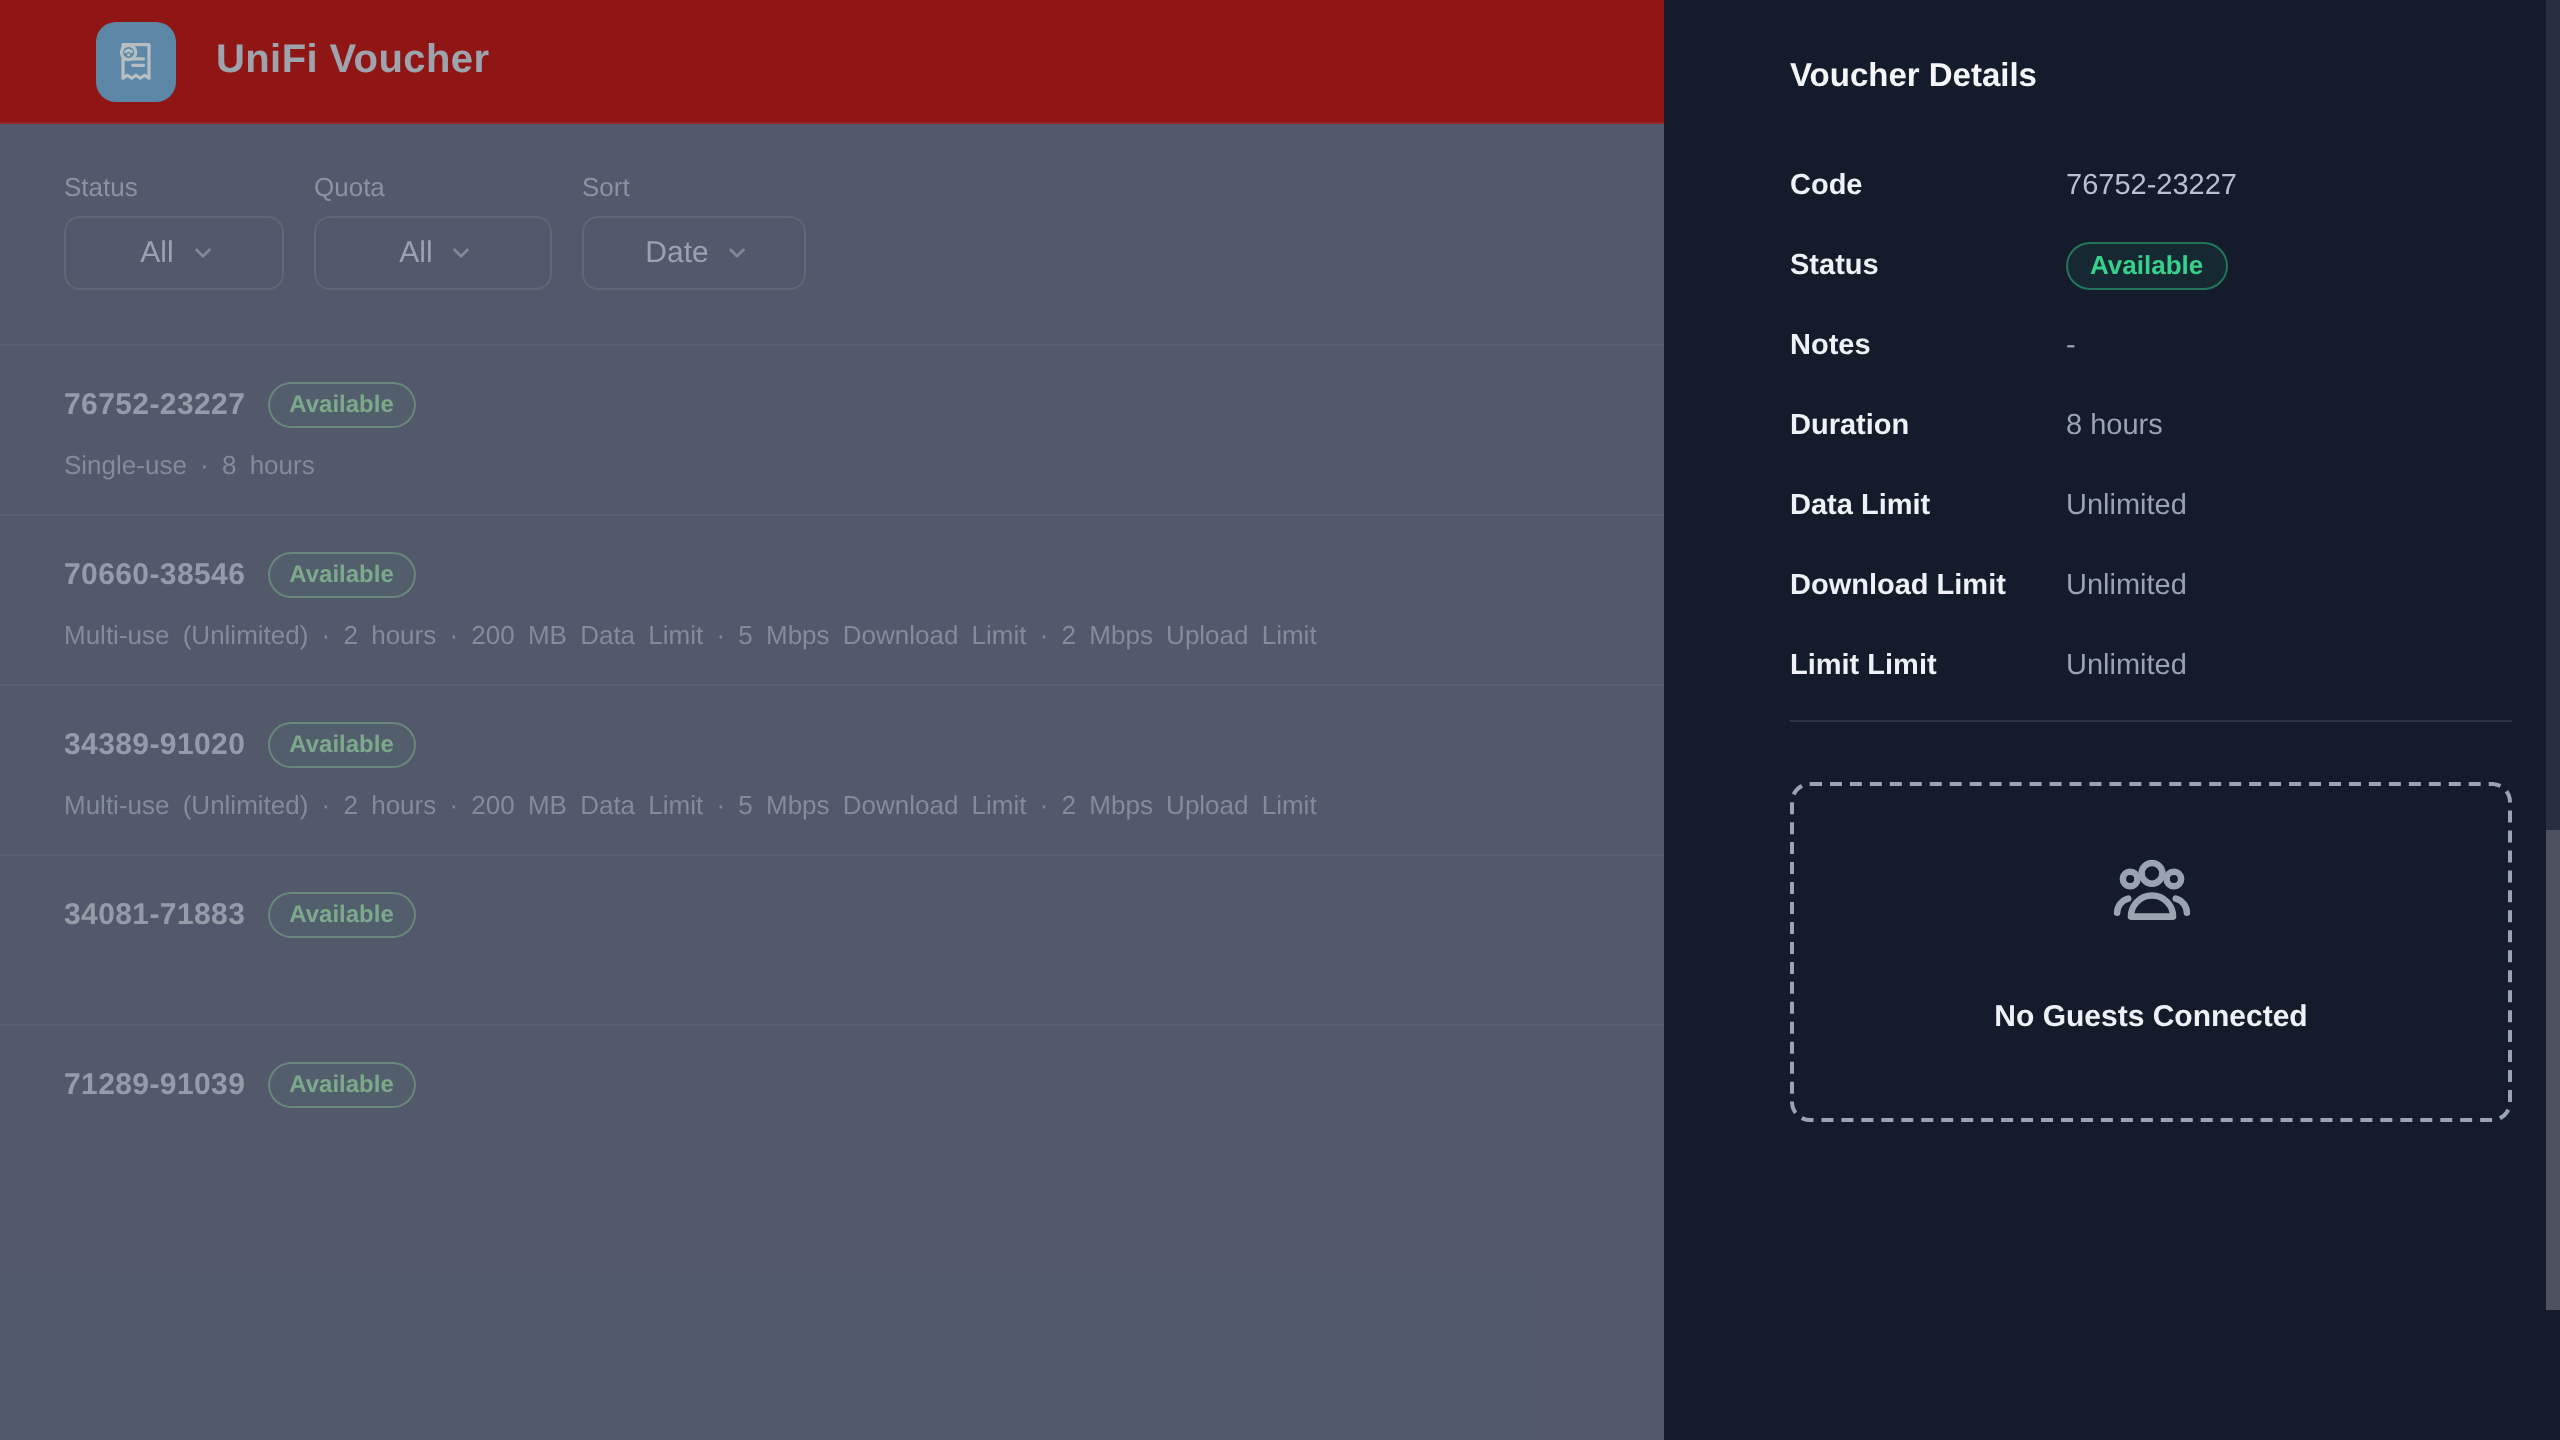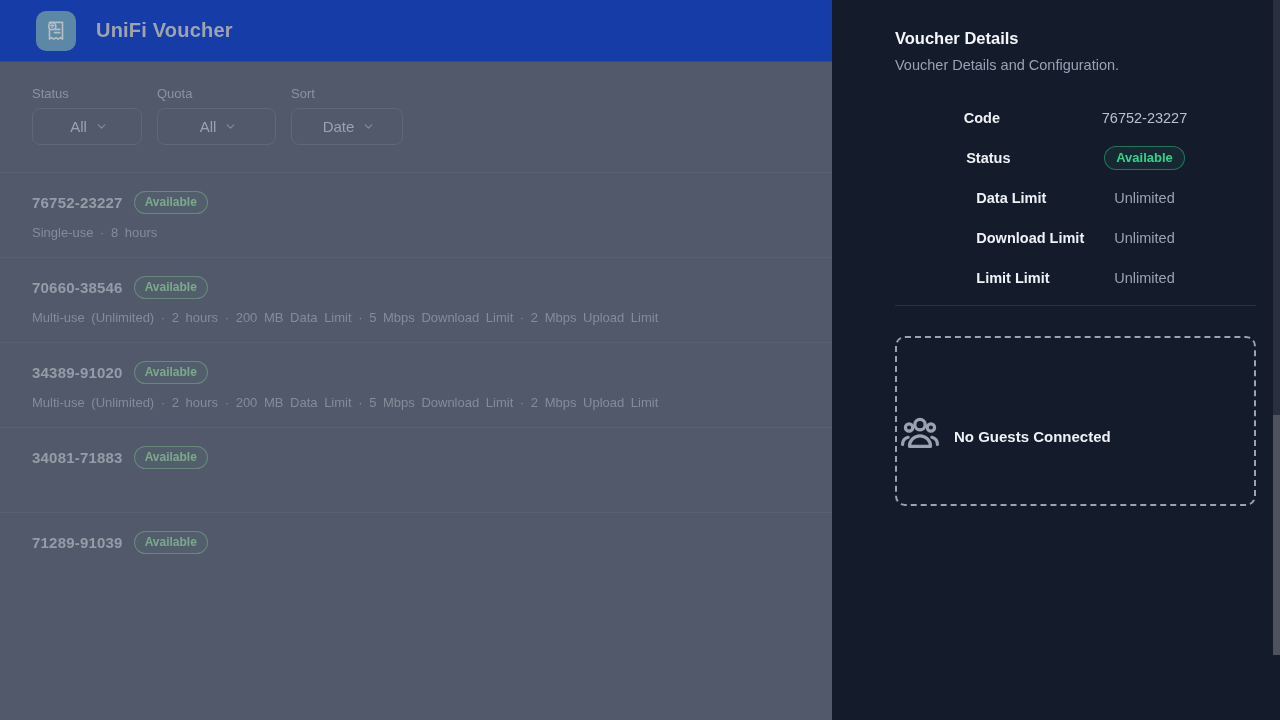--- a/index.html
+++ b/index.html
@@ -6,23 +6,23 @@
   html,body { width:1280px; height:720px; overflow:hidden; }
   body {
     font-family:"Liberation Sans", sans-serif;
     background:#687389;
     position:relative;
   }
 
   
   .main { position:absolute; inset:0; background:#68averror; background:#687389; }
   .app-header {
-    height:62px; background:#1d4ed8;
+    height:62px; background:#b91c1c;
     border-bottom:1px solid rgba(255,255,255,0.10);
-    display:flex; align-items:center; gap:20px; padding:0 36px;
+    display:flex; align-items:center; gap:20px; padding:0 48px;
   }
   .app-icon {
     width:40px; height:40px; border-radius:10px; background:#77add5;
     display:flex; align-items:center; justify-content:center; flex:0 0 auto;
   }
   .app-title { font-size:20px; font-weight:700; color:#c9d2de; letter-spacing:.2px; }
 
   .filters { display:flex; gap:15px; padding:24px 32px 27px; }
   .filter-label { font-size:13px; color:#b2bccd; margin-bottom:7px; }
   .select {
@@ -52,39 +52,39 @@
     position:absolute; top:0; right:0; width:448px; height:720px;
     background:#141b2b; display:flex; flex-direction:column;
     color:#eef1f6;
     padding-left:39px;
   }
   .panel-scroll { position:relative; height:655px; overflow:hidden; padding:29px 24px 0; }
   .panel-title { font-size:16.5px; font-weight:700; color:#f4f6f9; }
   .panel-sub { margin-top:9px; font-size:14.5px; color:#99a2b3; }
 
   .fields { margin-top:25px; }
-  .frow { display:flex; align-items:center; height:40px;justify-content:center; }
+  .frow { display:flex; align-items:center; height:40px; }
   .flabel { width:138px; flex:0 0 auto; font-size:14.5px; font-weight:700; color:#eef1f6; }
   .fvalue { font-size:14.5px; color:#9aa3b1; }
   .fvalue.code { color:#b9c1cd; }
   .pbadge {
     display:inline-block; font-size:13px; font-weight:700; color:#36d28b;
     border:1px solid rgba(54,210,139,0.45); border-radius:999px;
     padding:3px 11px 4px; background:rgba(54,210,139,0.08);
   }
 
   .pdivider { height:1px; background:rgba(255,255,255,0.10); margin-top:7px; }
 
   .guest-head { margin-top:28px; display:flex; justify-content:space-between; align-items:flex-start; }
   .last-sync { text-align:right; font-style:italic; font-weight:600; font-size:13.5px; color:#d9dee6; line-height:1.22; padding-top:4px; }
 
   .dashed {
     margin-top:30px; border:2px dashed #9aa3b0; border-radius:10px;
-    height:170px; display:flex; flex-direction:row; align-items:center;
-    padding-top:31px; gap:11px;
+    height:170px; display:flex; flex-direction:column; align-items:center;
+    padding-top:31px; gap:25px;
   }
   .guest-icon { color:#9aa3b0; }
   .noguests { font-size:15px; font-weight:700; color:#eef1f6; }
 
   .scroll-track {
     position:absolute; top:0; right:0; width:7px; height:655px;
     background:rgba(255,255,255,0.09);
   }
   .scroll-thumb {
     position:absolute; top:415px; right:0; width:7px; height:240px;
@@ -188,30 +188,37 @@
     </div>
   </div>
 </div>
 
 <div class="overlay"></div>
 
 <aside class="panel">
   <div class="panel-scroll">
 
     <h2 class="panel-title">Voucher Details</h2>
-    <div class="panel-sub">Voucher Details and Configuration.</div>
 
     <div class="fields">
       <div class="frow">
         <div class="flabel">Code</div>
         <div class="fvalue code">76752-23227</div>
       </div>
       <div class="frow">
         <div class="flabel">Status</div>
         <div><span class="pbadge">Available</span></div>
+      </div>
+      <div class="frow">
+        <div class="flabel">Notes</div>
+        <div class="fvalue">-</div>
+      </div>
+      <div class="frow">
+        <div class="flabel">Duration</div>
+        <div class="fvalue">8 hours</div>
       </div>
       <div class="frow">
         <div class="flabel">Data Limit</div>
         <div class="fvalue">Unlimited</div>
       </div>
       <div class="frow">
         <div class="flabel">Download Limit</div>
         <div class="fvalue">Unlimited</div>
       </div>
       <div class="frow">

